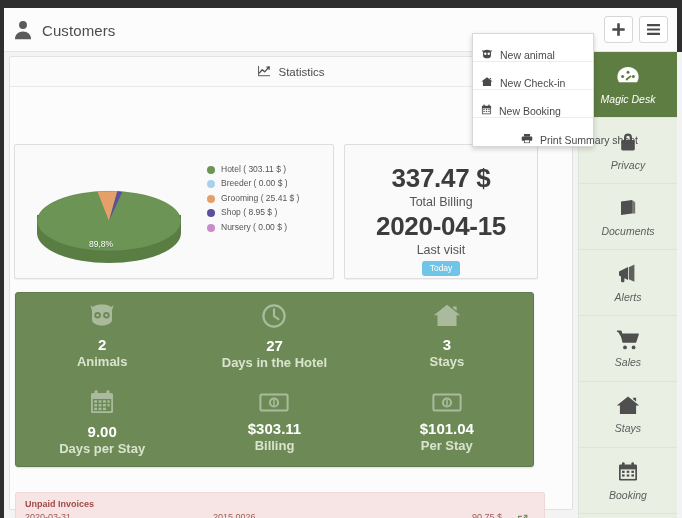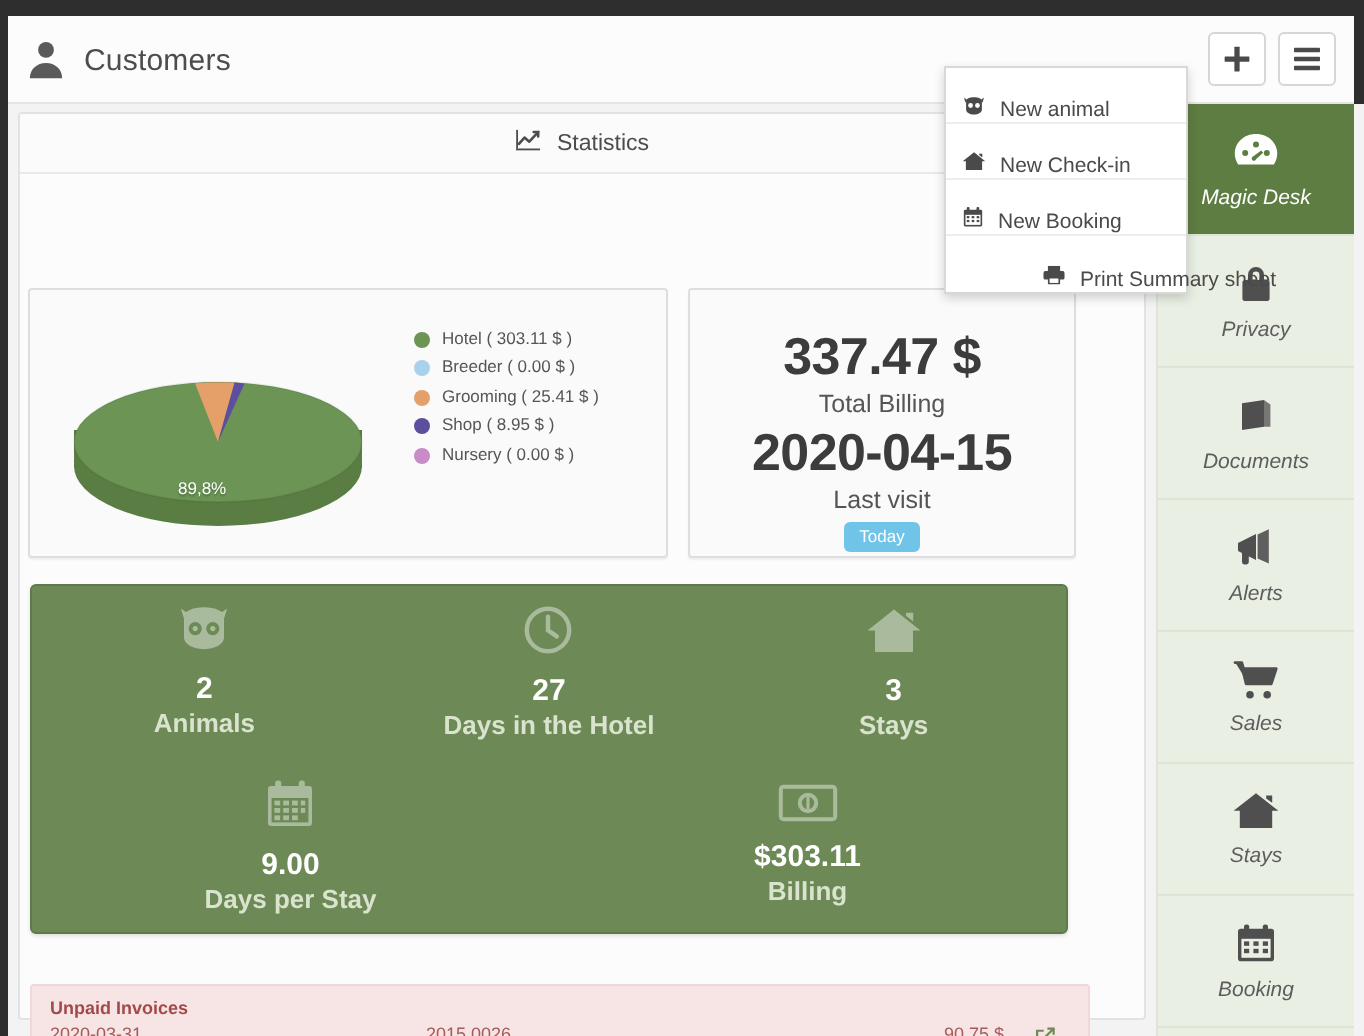--- a/index.html
+++ b/index.html
@@ -521,20 +521,31 @@
             <svg width="30" height="19" viewBox="0 0 30 19" fill="none" stroke="#ffffff" stroke-width="2">
               <rect x="1.4" y="1.4" width="27.2" height="16.2" rx="1.4"></rect>
               <circle cx="15" cy="9.5" r="4.1"></circle>
               <path d="M15 7v5" stroke-width="1.5" stroke-linecap="round"></path>
             </svg>
           </span>
           <span class="gp-val">$303.11</span>
           <span class="gp-lbl">Billing</span>
         </div>
 
+        <div class="gp-cell">
+          <span class="gp-icon">
+            <svg width="30" height="19" viewBox="0 0 30 19" fill="none" stroke="#ffffff" stroke-width="2">
+              <rect x="1.4" y="1.4" width="27.2" height="16.2" rx="1.4"></rect>
+              <circle cx="15" cy="9.5" r="4.1"></circle>
+              <path d="M15 7v5" stroke-width="1.5" stroke-linecap="round"></path>
+            </svg>
+          </span>
+          <span class="gp-val">$101.04</span>
+          <span class="gp-lbl">Per Stay</span>
+        </div>
       </div>
     </div>
 
     <div class="invoices">
       <div class="inv-title">Unpaid Invoices</div>
       <div class="inv-date">2020-03-31</div>
       <div class="inv-num">2015.0026</div>
       <div class="inv-amt">90.75 $</div>
       <div class="inv-link">
         <svg width="11" height="11" viewBox="0 0 12 12" fill="none" stroke="#6d8a56" stroke-width="1.2">

